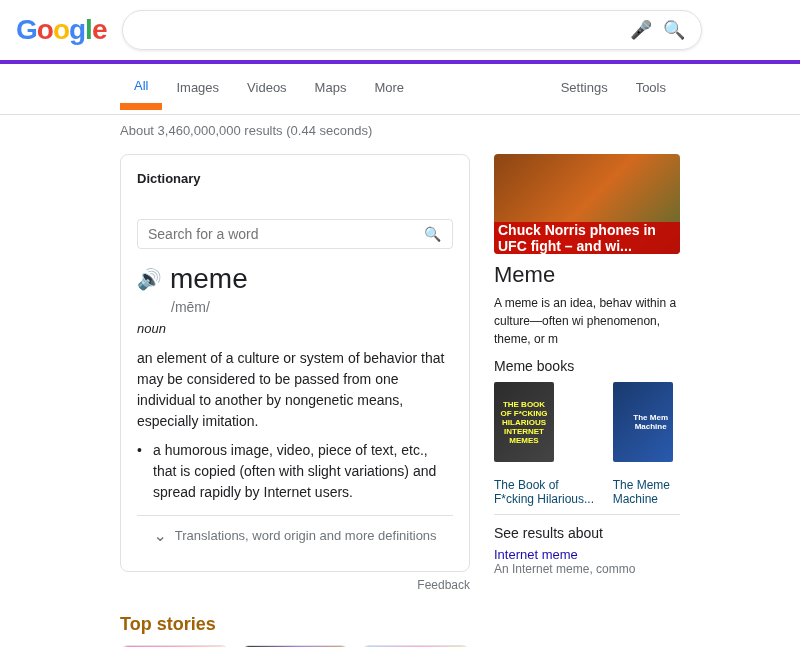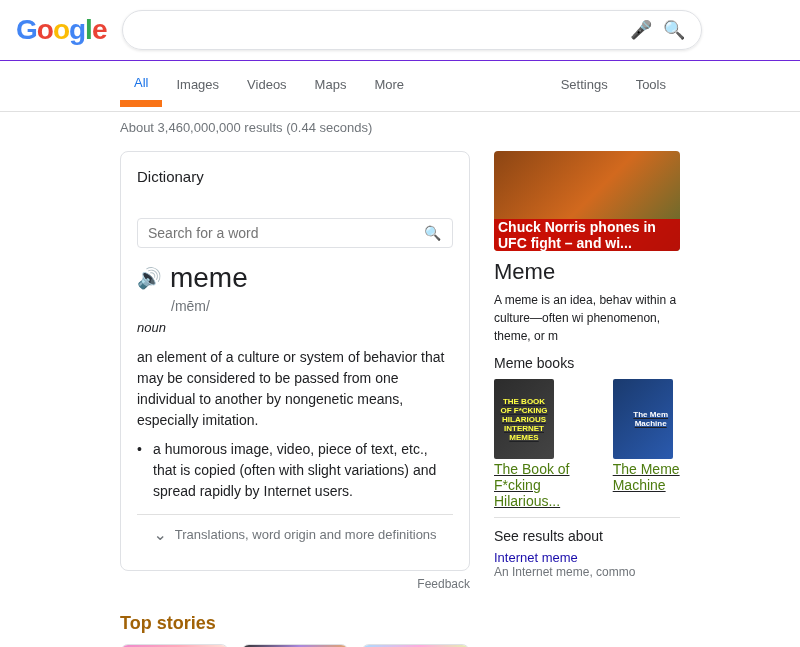--- a/index.html
+++ b/index.html
@@ -3,21 +3,21 @@
   <meta charset="utf-8">
   <style>
     * { box-sizing: border-box; margin: 0; padding: 0; }
     body { font-family: Arial, sans-serif; font-size: 14px; color: #202124; background: #fff; }
 
     
     #header {
       display: flex;
       align-items: center;
       padding: 10px 16px;
-      border-bottom: 1px solid #6d28d9;
+      border-bottom: 4px solid #6d28d9;
       gap: 16px;
     }
     #logo { font-size: 28px; font-weight: bold; letter-spacing: -1px; }
     .logo-g { color: #4285F4; }
     .logo-o1 { color: #EA4335; }
     .logo-o2 { color: #FBBC05; }
     .logo-g2 { color: #4285F4; }
     .logo-l { color: #34A853; }
     .logo-e { color: #EA4335; }
 
@@ -88,24 +88,24 @@
     #right-col { width: 186px; flex-shrink: 0; }
 
     
     .dictionary-card {
       border: 1px solid #dfe1e5;
       border-radius: 8px;
       padding: 16px;
       margin-top: 8px;
     }
     .dictionary-title {
-      font-size: 15px;
+      font-size: 13px;
       color: #202124;
       margin-bottom: 10px;
-      font-weight: normal;
+      font-weight: bold;
     }
     .dict-search-bar {
       display: flex;
       align-items: center;
       border: 1px solid #dfe1e5;
       border-radius: 4px;
       padding: 6px 10px;
       margin-bottom: 14px;
       margin-top: 33px;
     }
@@ -263,41 +263,40 @@
     }
     .right-books-title {
       font-size: 14px;
       font-weight: 500;
       margin-bottom: 8px;
     }
     .books-row {
       display: flex;
       gap: 12px;
       margin-bottom: 8px;
-      text-decoration: underline;
     }
     .book-cover {
       width: 60px;
       height: 80px;
       border-radius: 2px;
       font-size: 8px;
       display: flex;
       align-items: center;
       justify-content: center;
       text-align: center;
       font-weight: bold;
       color: white;
       padding: 4px;
     }
     .book1 { background: linear-gradient(135deg, #2c2c2c, #444); color: #ff4; }
     .book2 { background: linear-gradient(135deg, #1a3a6e, #2a5aae); padding-left: 20px; }
     .book-label {
-      font-size: 14px;
-      color: #4d7c0f;
-      margin-top: 2px;
+      font-size: 12px;
+      color: #0c4a6e;
+      margin-top: 16px;
     }
     .see-results-section {
       border-top: 1px solid #e0e0e0;
       padding-top: 10px;
       margin-top: 8px;
     }
     .see-results-title {
       font-size: 14px;
       font-weight: 500;
       margin-bottom: 6px;

